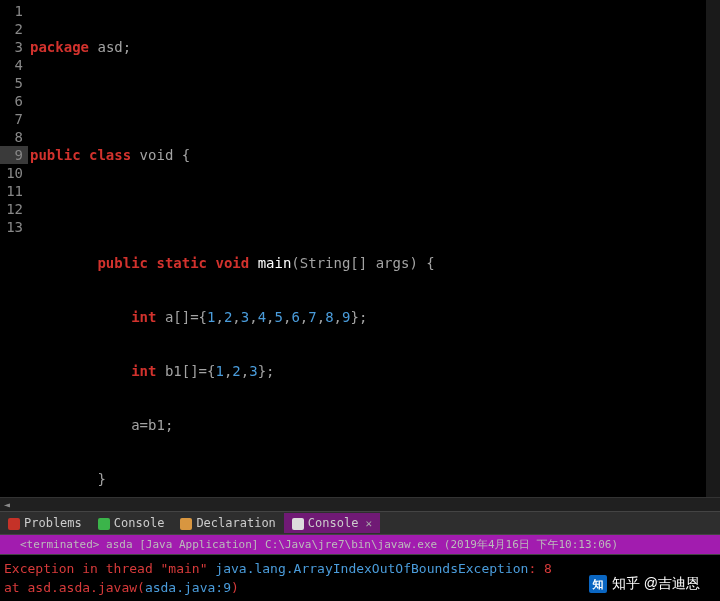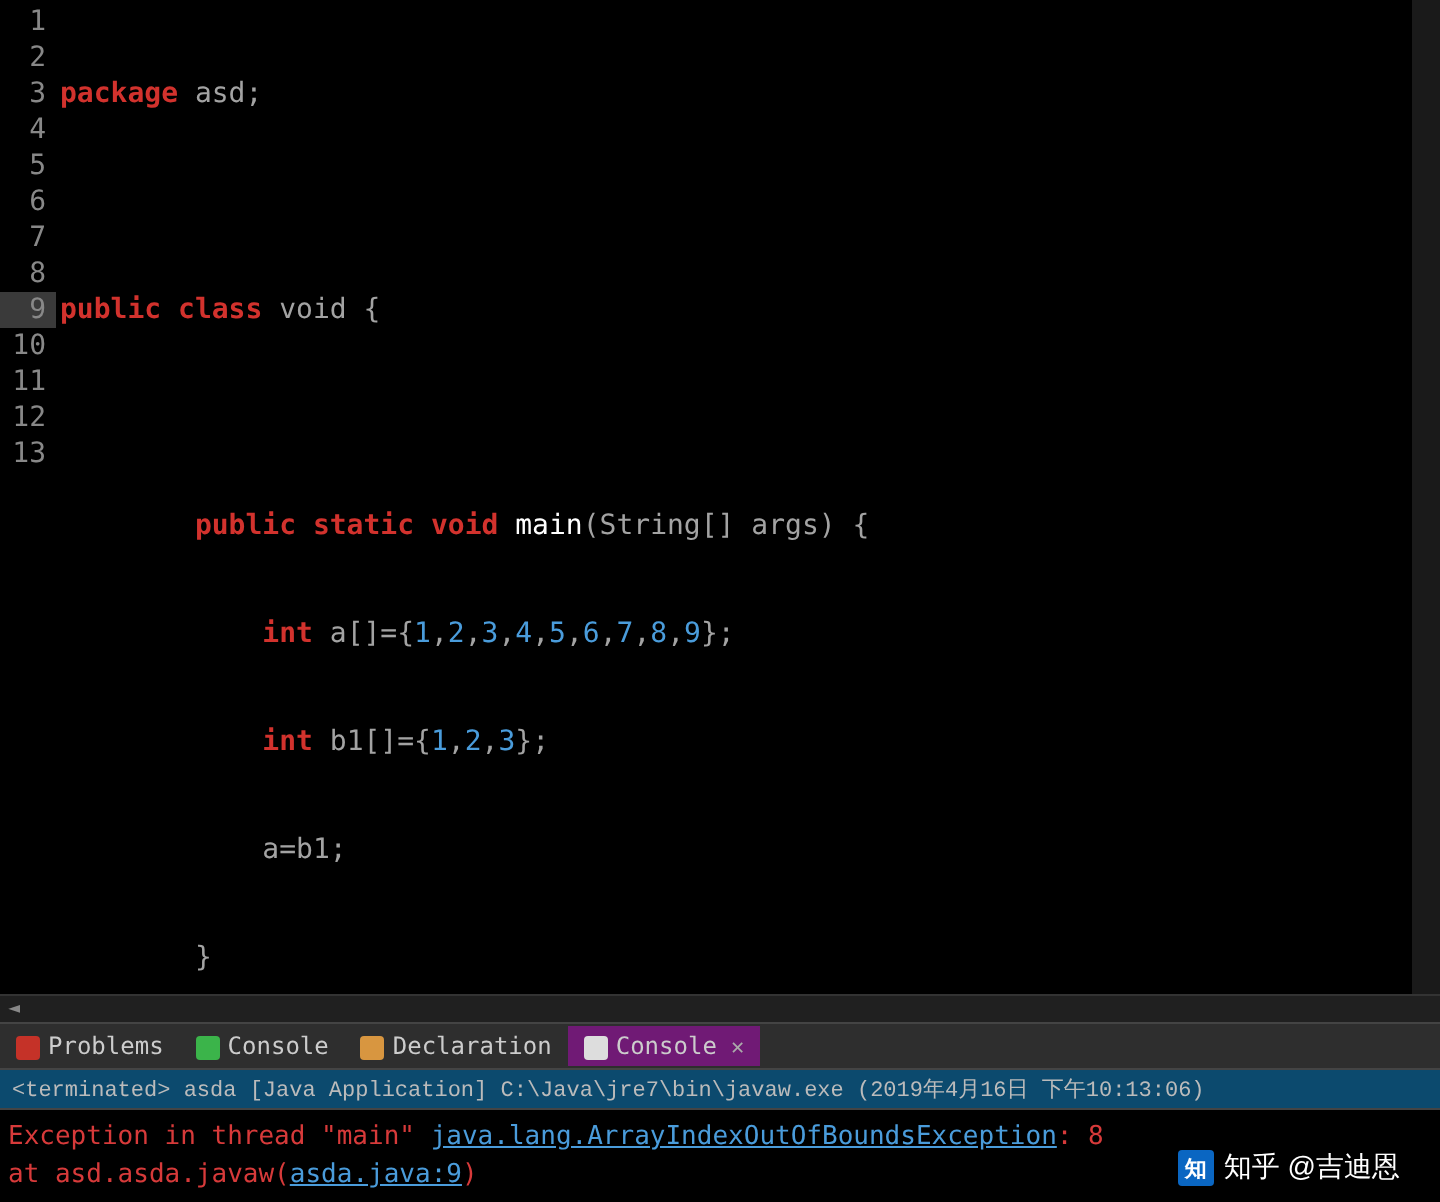--- a/index.html
+++ b/index.html
@@ -20,24 +20,24 @@
 .scroll-h .arrow { width: 14px; height: 14px; display: flex; align-items: center; justify-content: center; color: #888; font-size: 10px; }
 .tabs { display: flex; background: #2e2e2e; height: 24px; border-top: 1px solid #444; border-bottom: 1px solid #444; align-items: center; font-size: 12px; }
 .tab { padding: 3px 8px; display: flex; align-items: flex-end; gap: 4px; color: #ccc; cursor: pointer; }
 .tab.active { background: #701a75; }
 .tab-close { color: #aaa; font-size: 11px; margin-left: 3px; }
 .ticon { width: 12px; height: 12px; display: inline-block; }
 .ticon.problems { background: #c53228; border-radius: 2px; }
 .ticon.javadoc { background: #3bb44a; border-radius: 2px; }
 .ticon.decl { background: #d89640; border-radius: 2px; }
 .ticon.console { background: #ddd; border-radius: 2px; }
-.term-line { background: #0c4a6e; padding: 2px 6px; font-size: 11px; color: #bbb; border-bottom: 1px solid #444; font-family: Liberation Mono, monospace; }
+.term-line { background: #a21caf; padding: 2px 20px; font-size: 11px; color: #bbb; border-bottom: 1px solid #444; }
 .console-out { background: #000; padding: 4px 4px; font-family: Consolas, monospace; font-size: 13px; line-height: 19px; min-height: 40px; }
 .err-red { color: #d73a3a; }
-.err-link { color: #4a9cdb; text-decoration: underline; }
+.err-link { color: #4a9cdb; }
 .watermark { position: absolute; right: 20px; bottom: 8px; color: #fff; font-size: 14px; display: flex; align-items: center; gap: 5px; font-family: Arial, sans-serif; }
 .zhihu { width: 18px; height: 18px; background: #0a66c2; color: #fff; font-size: 11px; display: flex; align-items: center; justify-content: center; border-radius: 2px; font-weight: bold; }
 .scroll-v { position: absolute; right: 0; top: 0; width: 14px; height: 100%; background: #1a1a1a; }
 </style>
 </head>
 <body>
 
 <div class="editor">
   <div class="gutter">
     <div>1</div>

